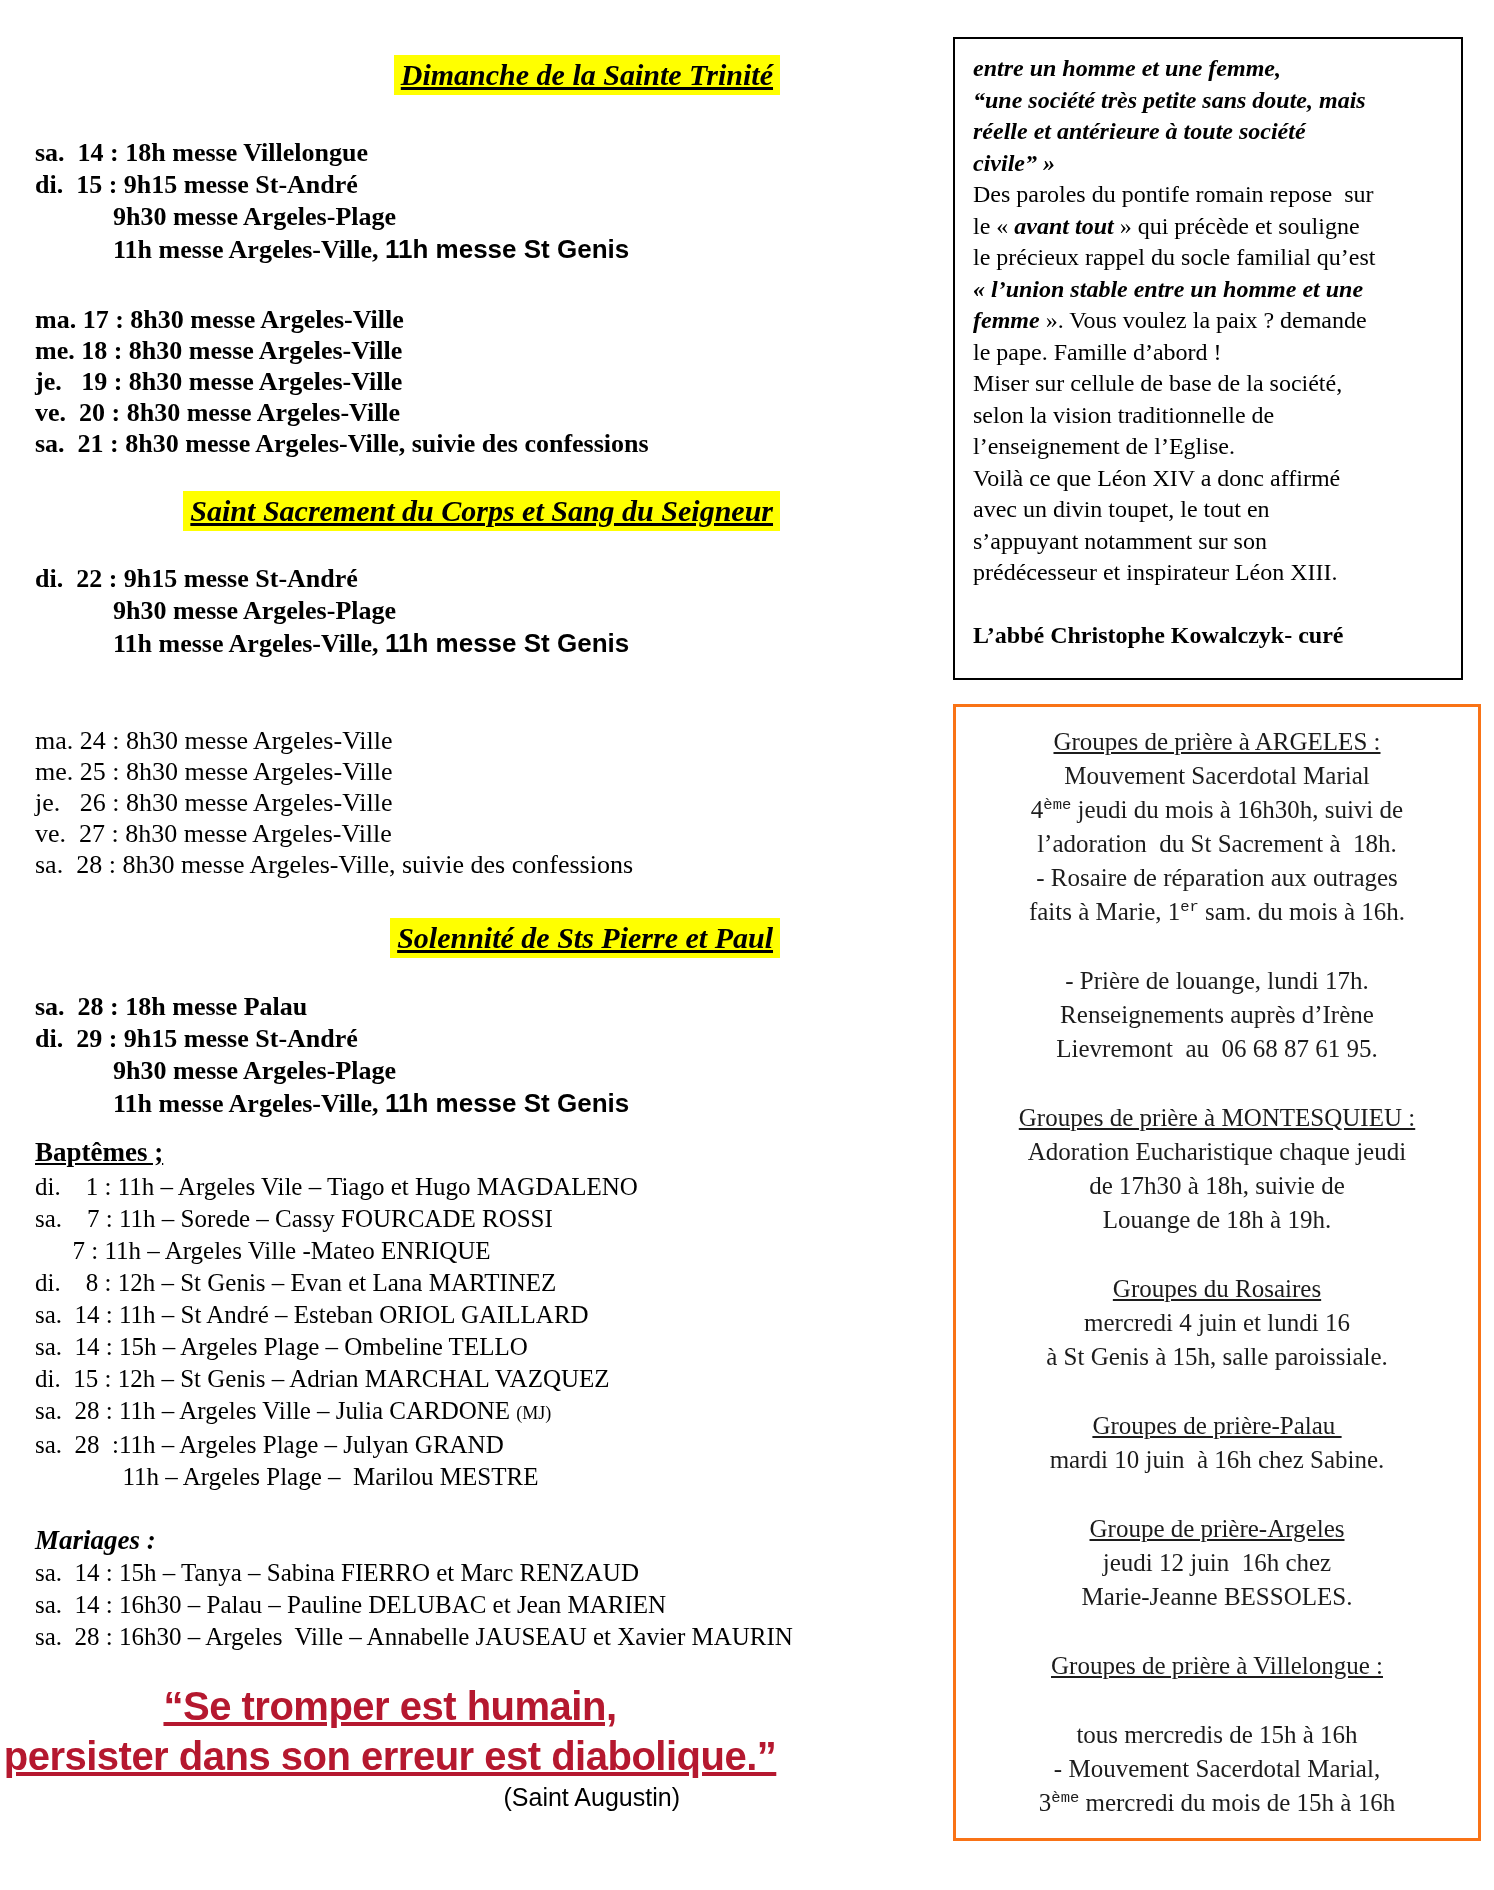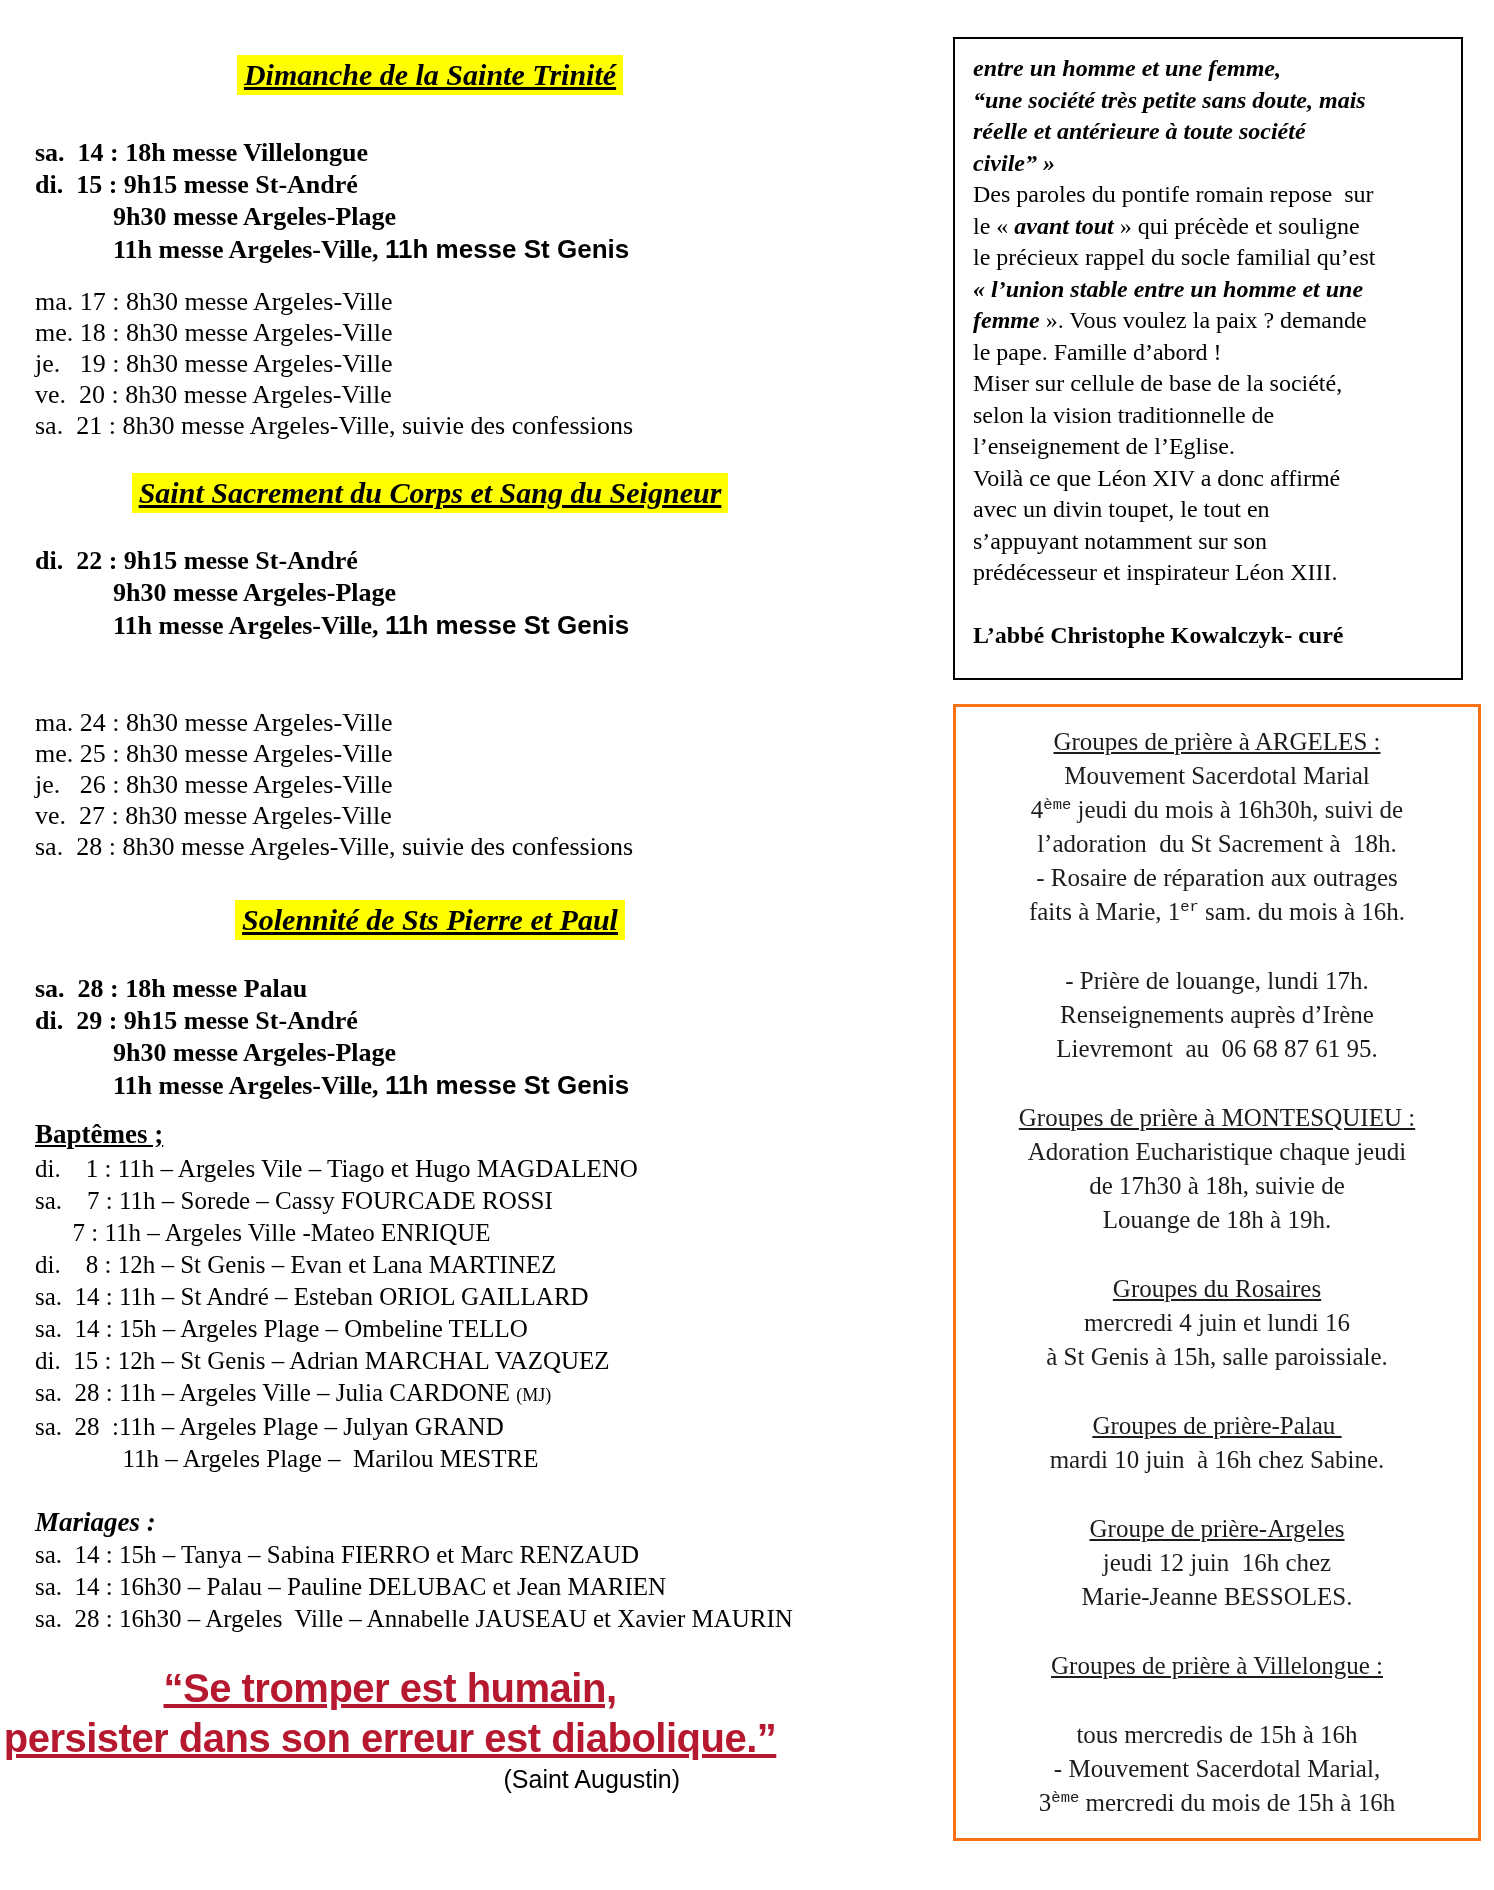--- a/index.html
+++ b/index.html
@@ -1,20 +1,20 @@
 <!DOCTYPE html>
 <html><head>
 <meta charset="utf-8">
 <style>
   html,body{margin:0;padding:0;background:#ffffff;}
   .page{position:relative;width:1494px;height:1890px;background:#ffffff;overflow:hidden;
         font-family:"Liberation Serif","DejaVu Serif",serif;color:#000;}
   
   .col-left{position:absolute;left:0;top:0;width:790px;padding-left:35px;box-sizing:content-box;}
-  .hl-wrap{text-align:center;width:780px;margin-left:-35px;padding-left:40px;}
+  .hl-wrap{text-align:right;width:780px;margin-left:-35px;}
   .hl-title{display:inline-block;background:#ffff00;font-weight:bold;font-style:italic;
             font-size:30px;line-height:38px;padding:1px 7px;text-decoration:underline;}
   .pre{white-space:pre;}
   .mass-block{font-size:26px;line-height:32px;}
   .mass-block.bold{font-weight:bold;}
   .week-block{font-size:26px;line-height:31px;}
   .list-block{font-size:25px;line-height:32px;}
   .sub-heading{font-size:27px;font-weight:bold;text-decoration:underline;line-height:32px;}
   .sub-heading2{font-size:27px;font-weight:bold;line-height:32px;font-style:italic;}
   .quote{width:780px;margin-left:-35px;text-align:center;
@@ -35,21 +35,21 @@
   
   .b{font-weight:bold;}
   .i{font-style:italic;}
   .u{text-decoration:underline;}
   .f-sans{font-family:"Liberation Sans","DejaVu Sans",sans-serif;}
   .small{font-size:0.72em;}
   sup{font-size:0.62em;line-height:0;font-family:Liberation Mono, monospace;}
   
   .mt-title1{margin-top:55px;}
   .mt-massA{margin-top:42px;}
-  .mt-weekB{margin-top:20px;}
+  .mt-weekB{margin-top:38px;font-weight:bold;}
   .mt-title2{margin-top:32px;}
   .mt-massC{margin-top:32px;}
   .mt-weekD{margin-top:65px;}
   .mt-title3{margin-top:38px;}
   .mt-massE{margin-top:33px;}
   .mt-bapt{margin-top:16px;}
   .mt-baptlist{margin-top:3px;}
   .mt-mar{margin-top:31px;}
   .mt-marlist{margin-top:1px;}
   .mt-quote{margin-top:28px;}

